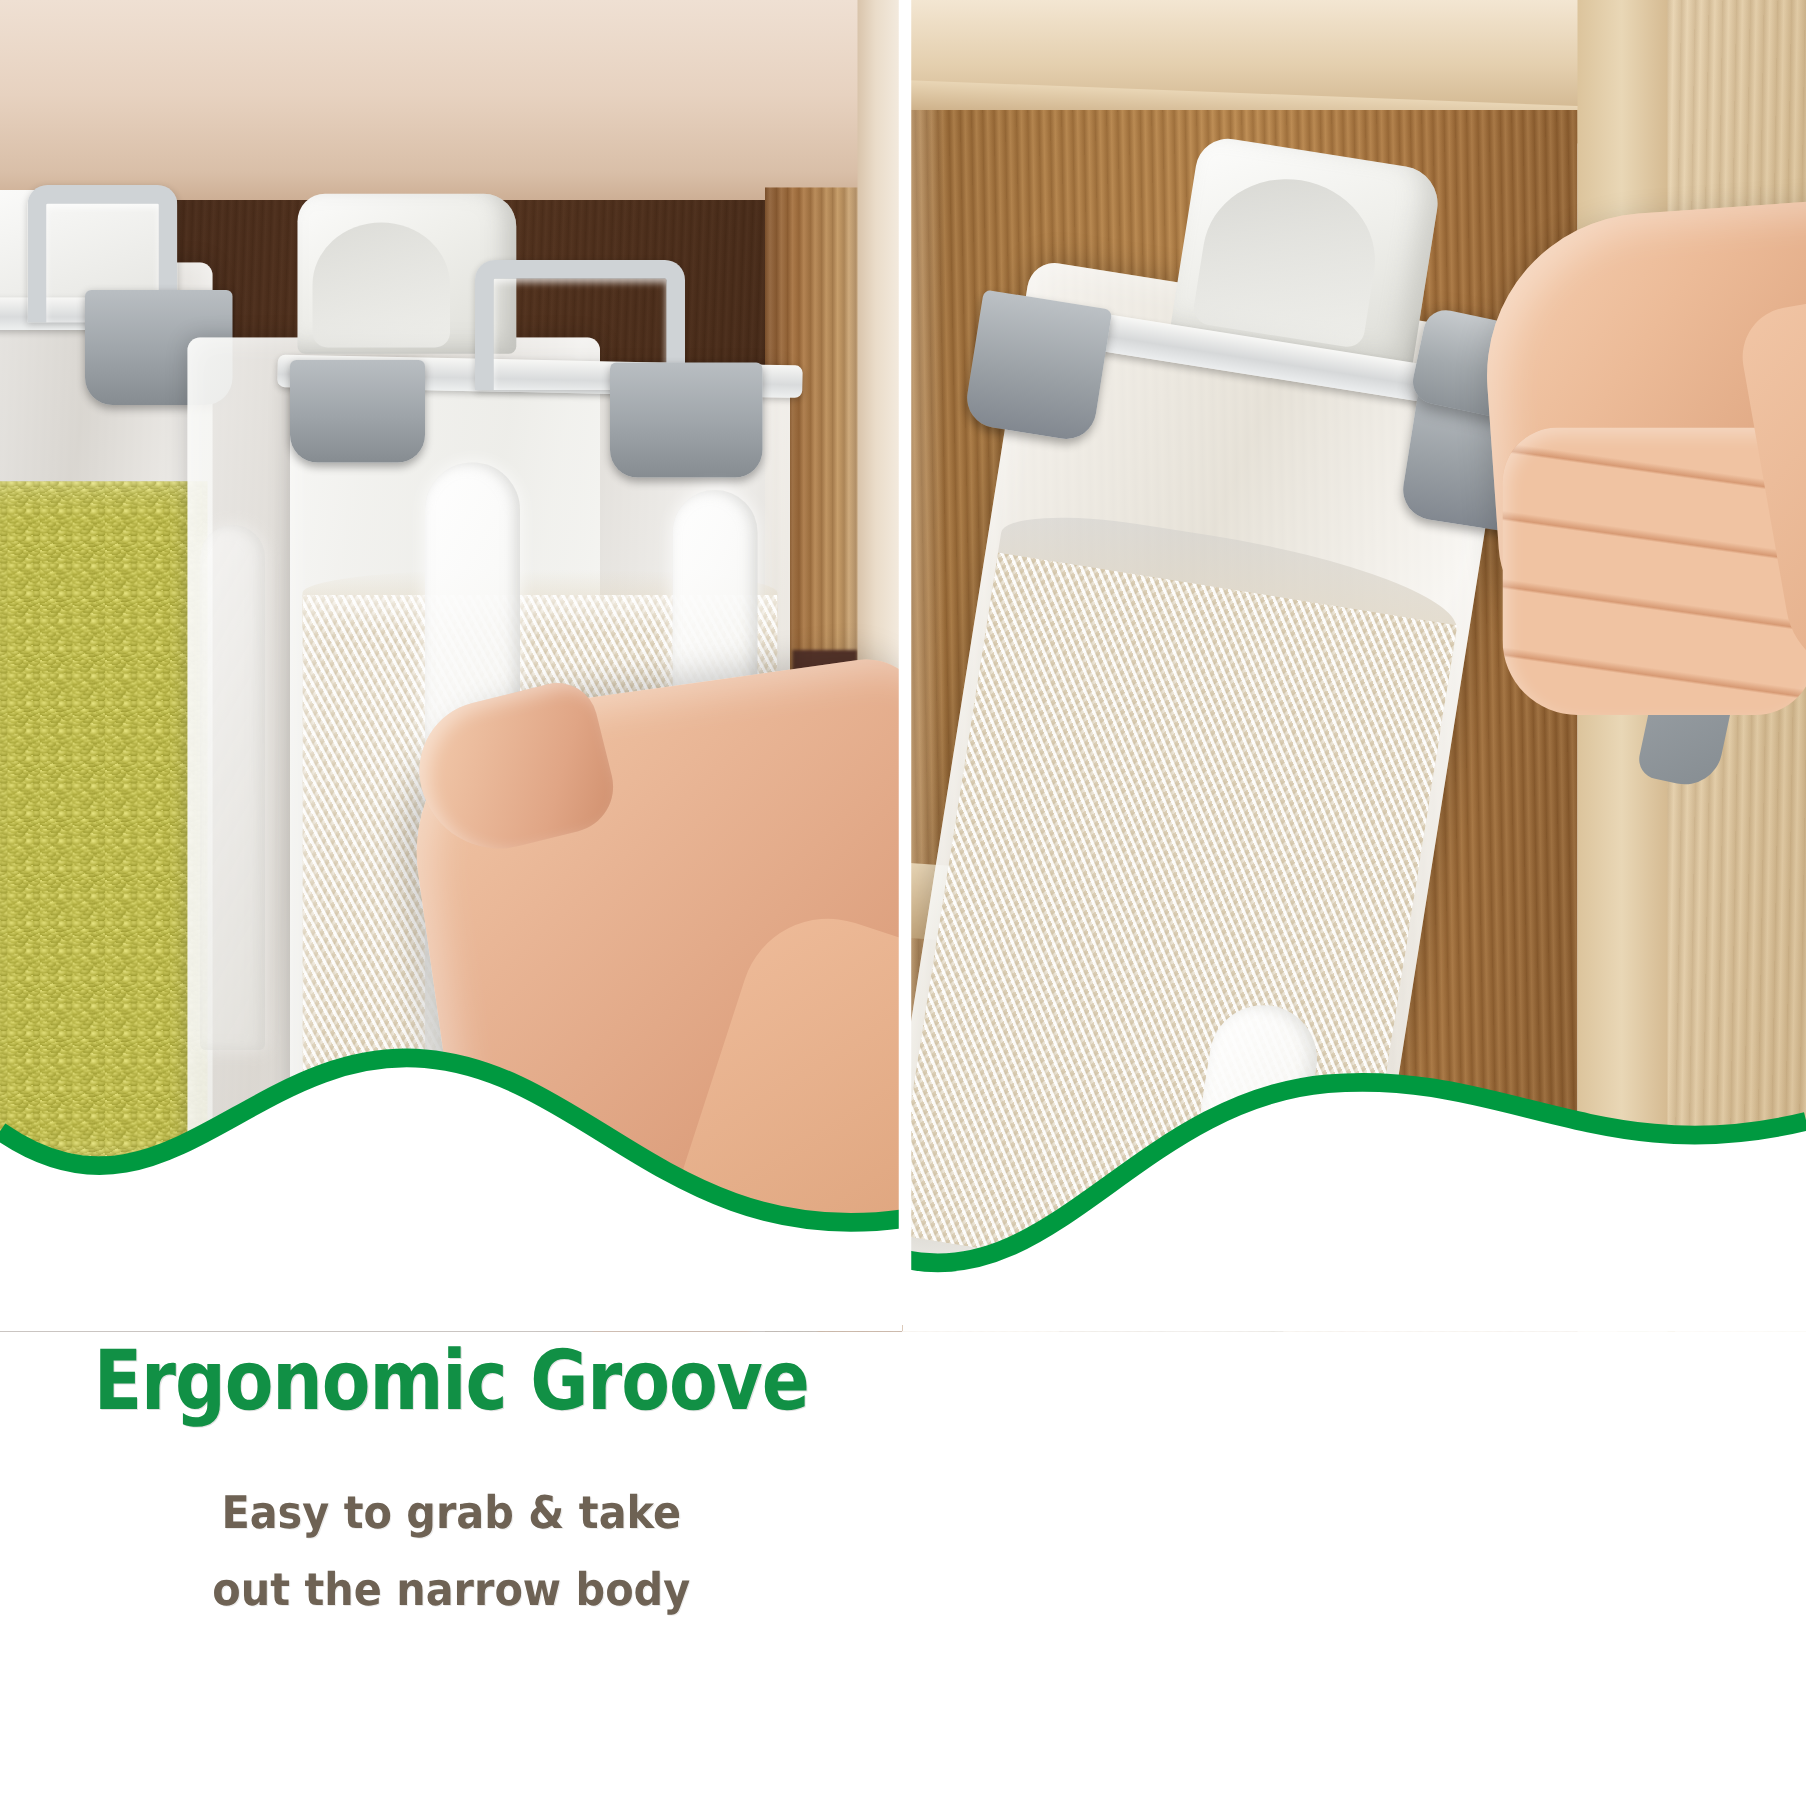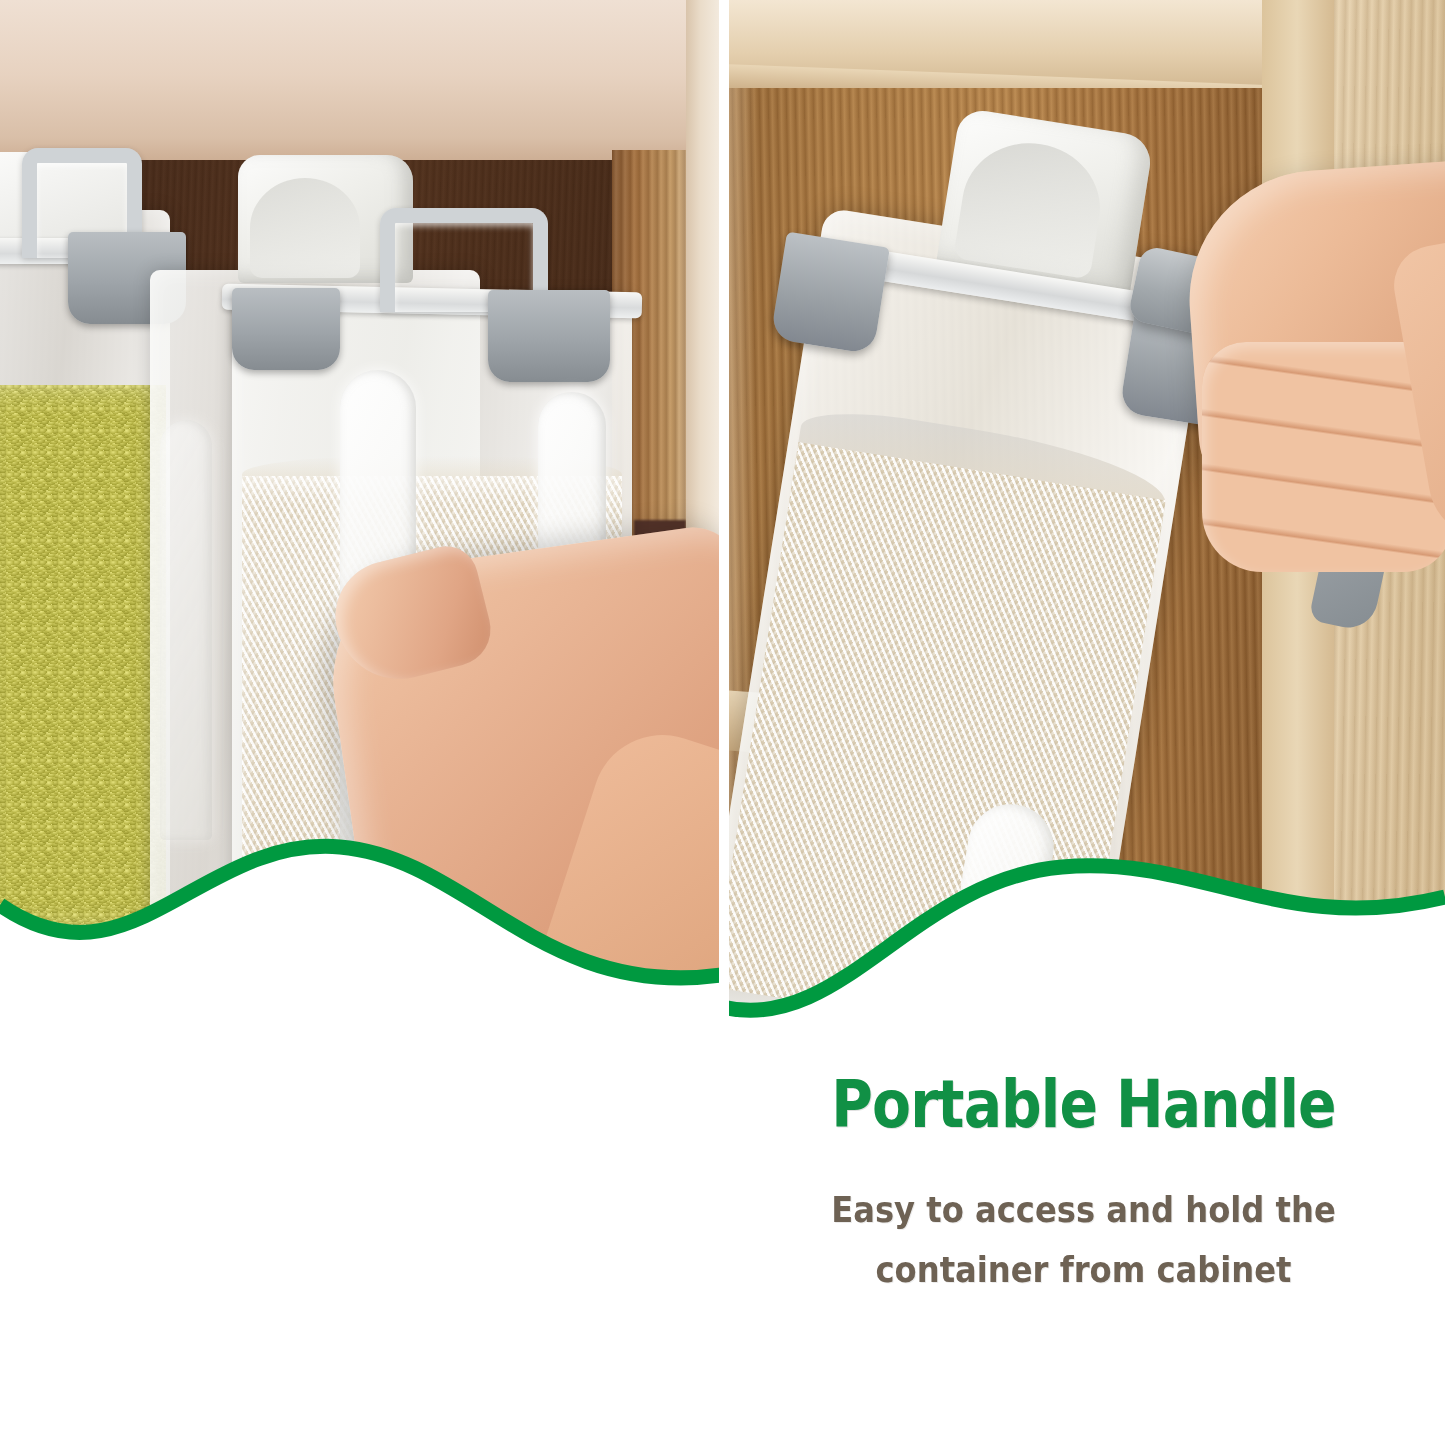--- a/index.html
+++ b/index.html
@@ -497,20 +497,27 @@
       <div class="l-forearm"></div>
 
       <div class="wave">
         <svg viewBox="0 0 722 240" preserveAspectRatio="none">
           <path d="M0,80 C130,170 200,10 340,22 C470,33 540,175 722,150 L722,240 L0,240 Z" fill="#ffffff"></path>
           <path d="M0,80 C130,170 200,10 340,22 C470,33 540,175 722,150" fill="none" stroke="#009940" stroke-width="15"></path>
         </svg>
       </div>
     </div>
 
+    <div class="caption">
+      <div class="headline">Ergonomic Groove</div>
+      <div class="subline">
+        <div>Easy to grab &amp; take</div>
+        <div>out the narrow body</div>
+      </div>
+    </div>
   </div>
 
   <div class="panel right">
 
     <div class="photo">
       <div class="r-door-top"></div>
       <div class="r-door-lip"></div>
       <div class="r-door"></div>
       <div class="r-stile"></div>
       <div class="r-panel-wood"></div>
@@ -540,23 +547,16 @@
       <div class="r-wrist"></div>
 
       <div class="wave">
         <svg viewBox="0 0 723 240" preserveAspectRatio="none">
           <path d="M0,182 C120,210 190,55 340,42 C480,30 560,112 723,72 L723,240 L0,240 Z" fill="#ffffff"></path>
           <path d="M0,182 C120,210 190,55 340,42 C480,30 560,112 723,72" fill="none" stroke="#009940" stroke-width="15"></path>
         </svg>
       </div>
     </div>
 
-    <div class="caption">
-      <div class="headline">Portable Handle</div>
-      <div class="subline">
-        <div>Easy to access and hold the</div>
-        <div>container from cabinet</div>
-      </div>
-    </div>
   </div>
 
   <div class="divider"></div>
 </div>
 
 </body></html>

